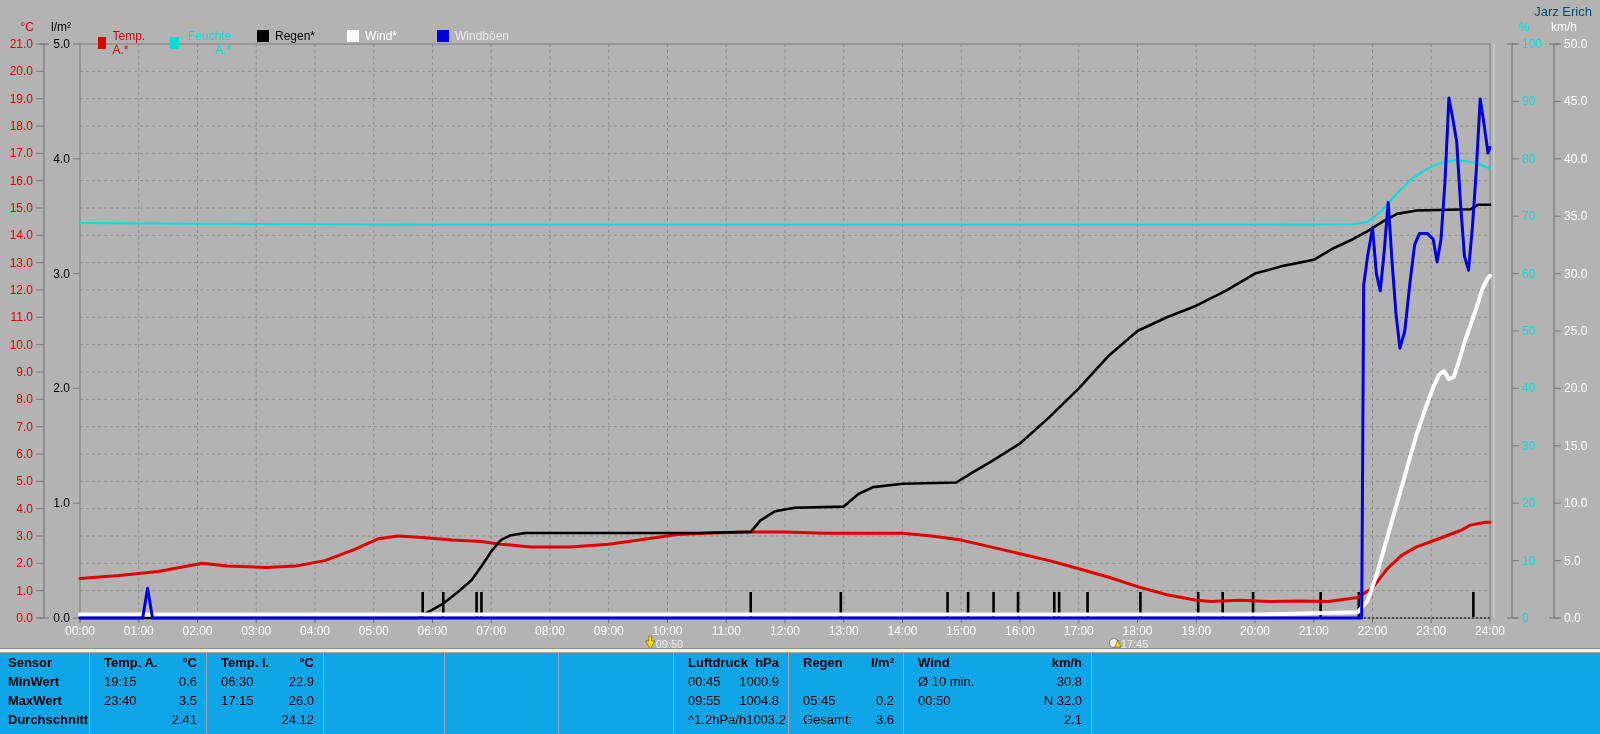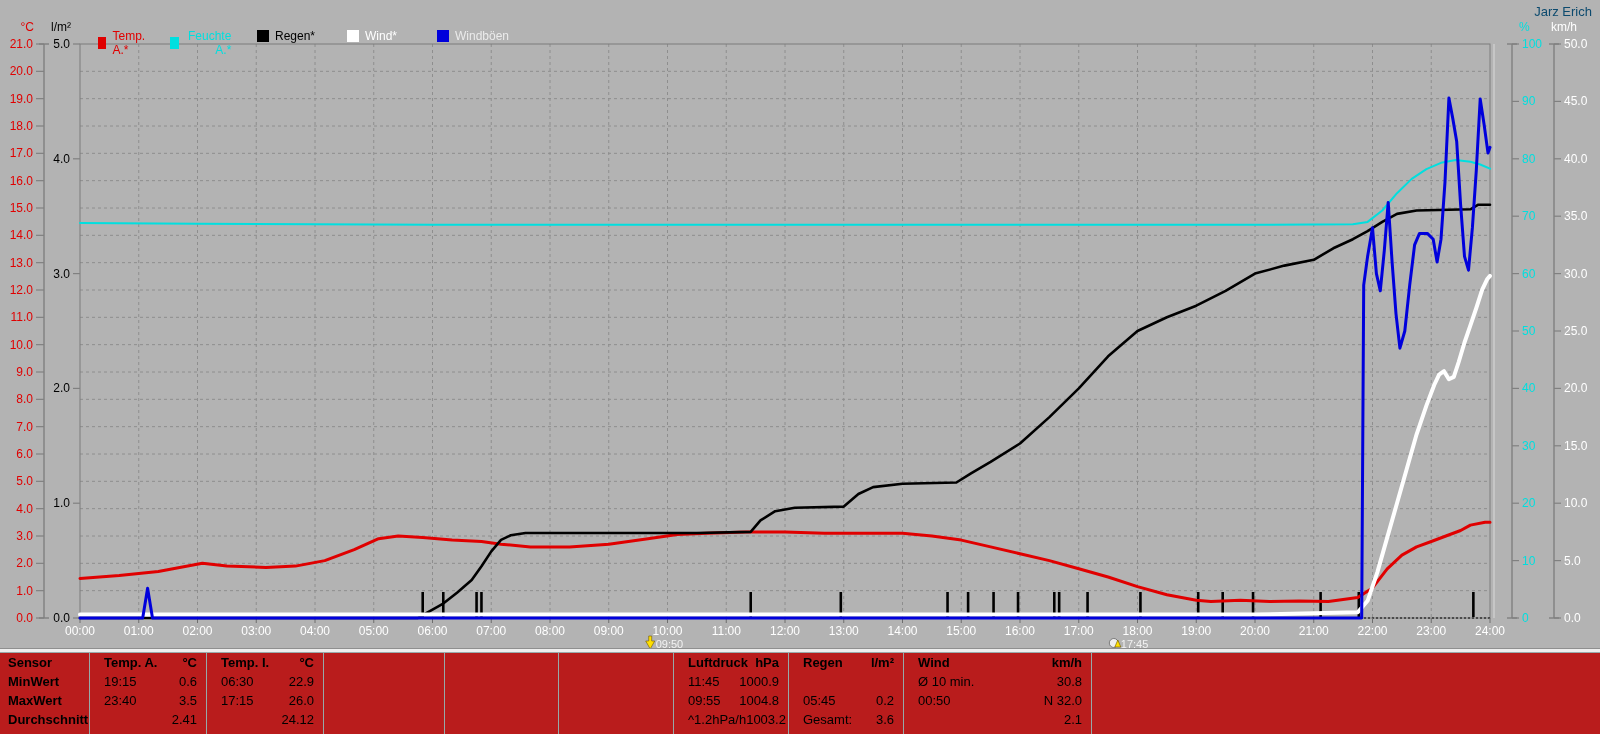--- a/index.html
+++ b/index.html
@@ -11,21 +11,21 @@
   .axcap{top:20px;font-size:12px;}
   #cap-temp{left:0;width:34px;text-align:right;color:#e00000;}
   #cap-rain{left:0;width:71px;text-align:right;color:#000;}
   #cap-hum{left:1519px;color:#00dfdf;}
   #cap-kmh{left:1551px;color:#fff;}
   #legend{left:80px;top:29px;height:16px;}
   .lg-item{position:absolute;top:0;display:flex;align-items:center;font-size:12px;cursor:default;}
   .lg-sw{width:12px;height:12px;display:inline-block;margin-right:6px;}
   #chartwrap{left:0;top:0;width:1600px;height:648px;border-bottom:1px solid #8f8f8f;}
   #divider{left:0;top:649px;width:1600px;height:3px;background:#eeeeee;border-bottom:1px solid #9aabab;}
-  #footer{left:0;top:653px;width:1600px;height:81px;background:#b91c1c;}
+  #footer{left:0;top:653px;width:1600px;height:81px;background:#0ea5e9;}
   .fcol{position:absolute;top:0;height:81px;box-sizing:border-box;}
   .fcol.sep{border-left:1px solid #97a8a8;}
   .frow{height:19px;line-height:19px;font-size:13px;color:#000;display:flex;justify-content:space-between;white-space:nowrap;overflow:hidden;}
   .frow.hdr .fl,.frow.hdr .fr{font-weight:bold;}
   .fl{padding-left:14px;}
   .fr{padding-right:9px;text-align:right;}
   .labcol .frow{font-weight:bold;}
   .labcol .fl{padding-left:8px;}
   svg text{font-family:"Liberation Sans",sans-serif;}
 </style>
@@ -432,21 +432,21 @@
           <span class="fl"></span>
           <span class="fr"></span>
         </div>
       </div>
       <div class="fcol sep" style="left: 673px; width: 115px;">
         <div class="frow hdr">
           <span class="fl">Luftdruck</span>
           <span class="fr">hPa</span>
         </div>
         <div class="frow">
-          <span class="fl">11:45</span>
+          <span class="fl">00:45</span>
           <span class="fr">1000.9</span>
         </div>
         <div class="frow">
           <span class="fl">09:55</span>
           <span class="fr">1004.8</span>
         </div>
         <div class="frow">
           <span class="fl">^1.2hPa/h</span>
           <span class="fr">1003.2</span>
         </div>

